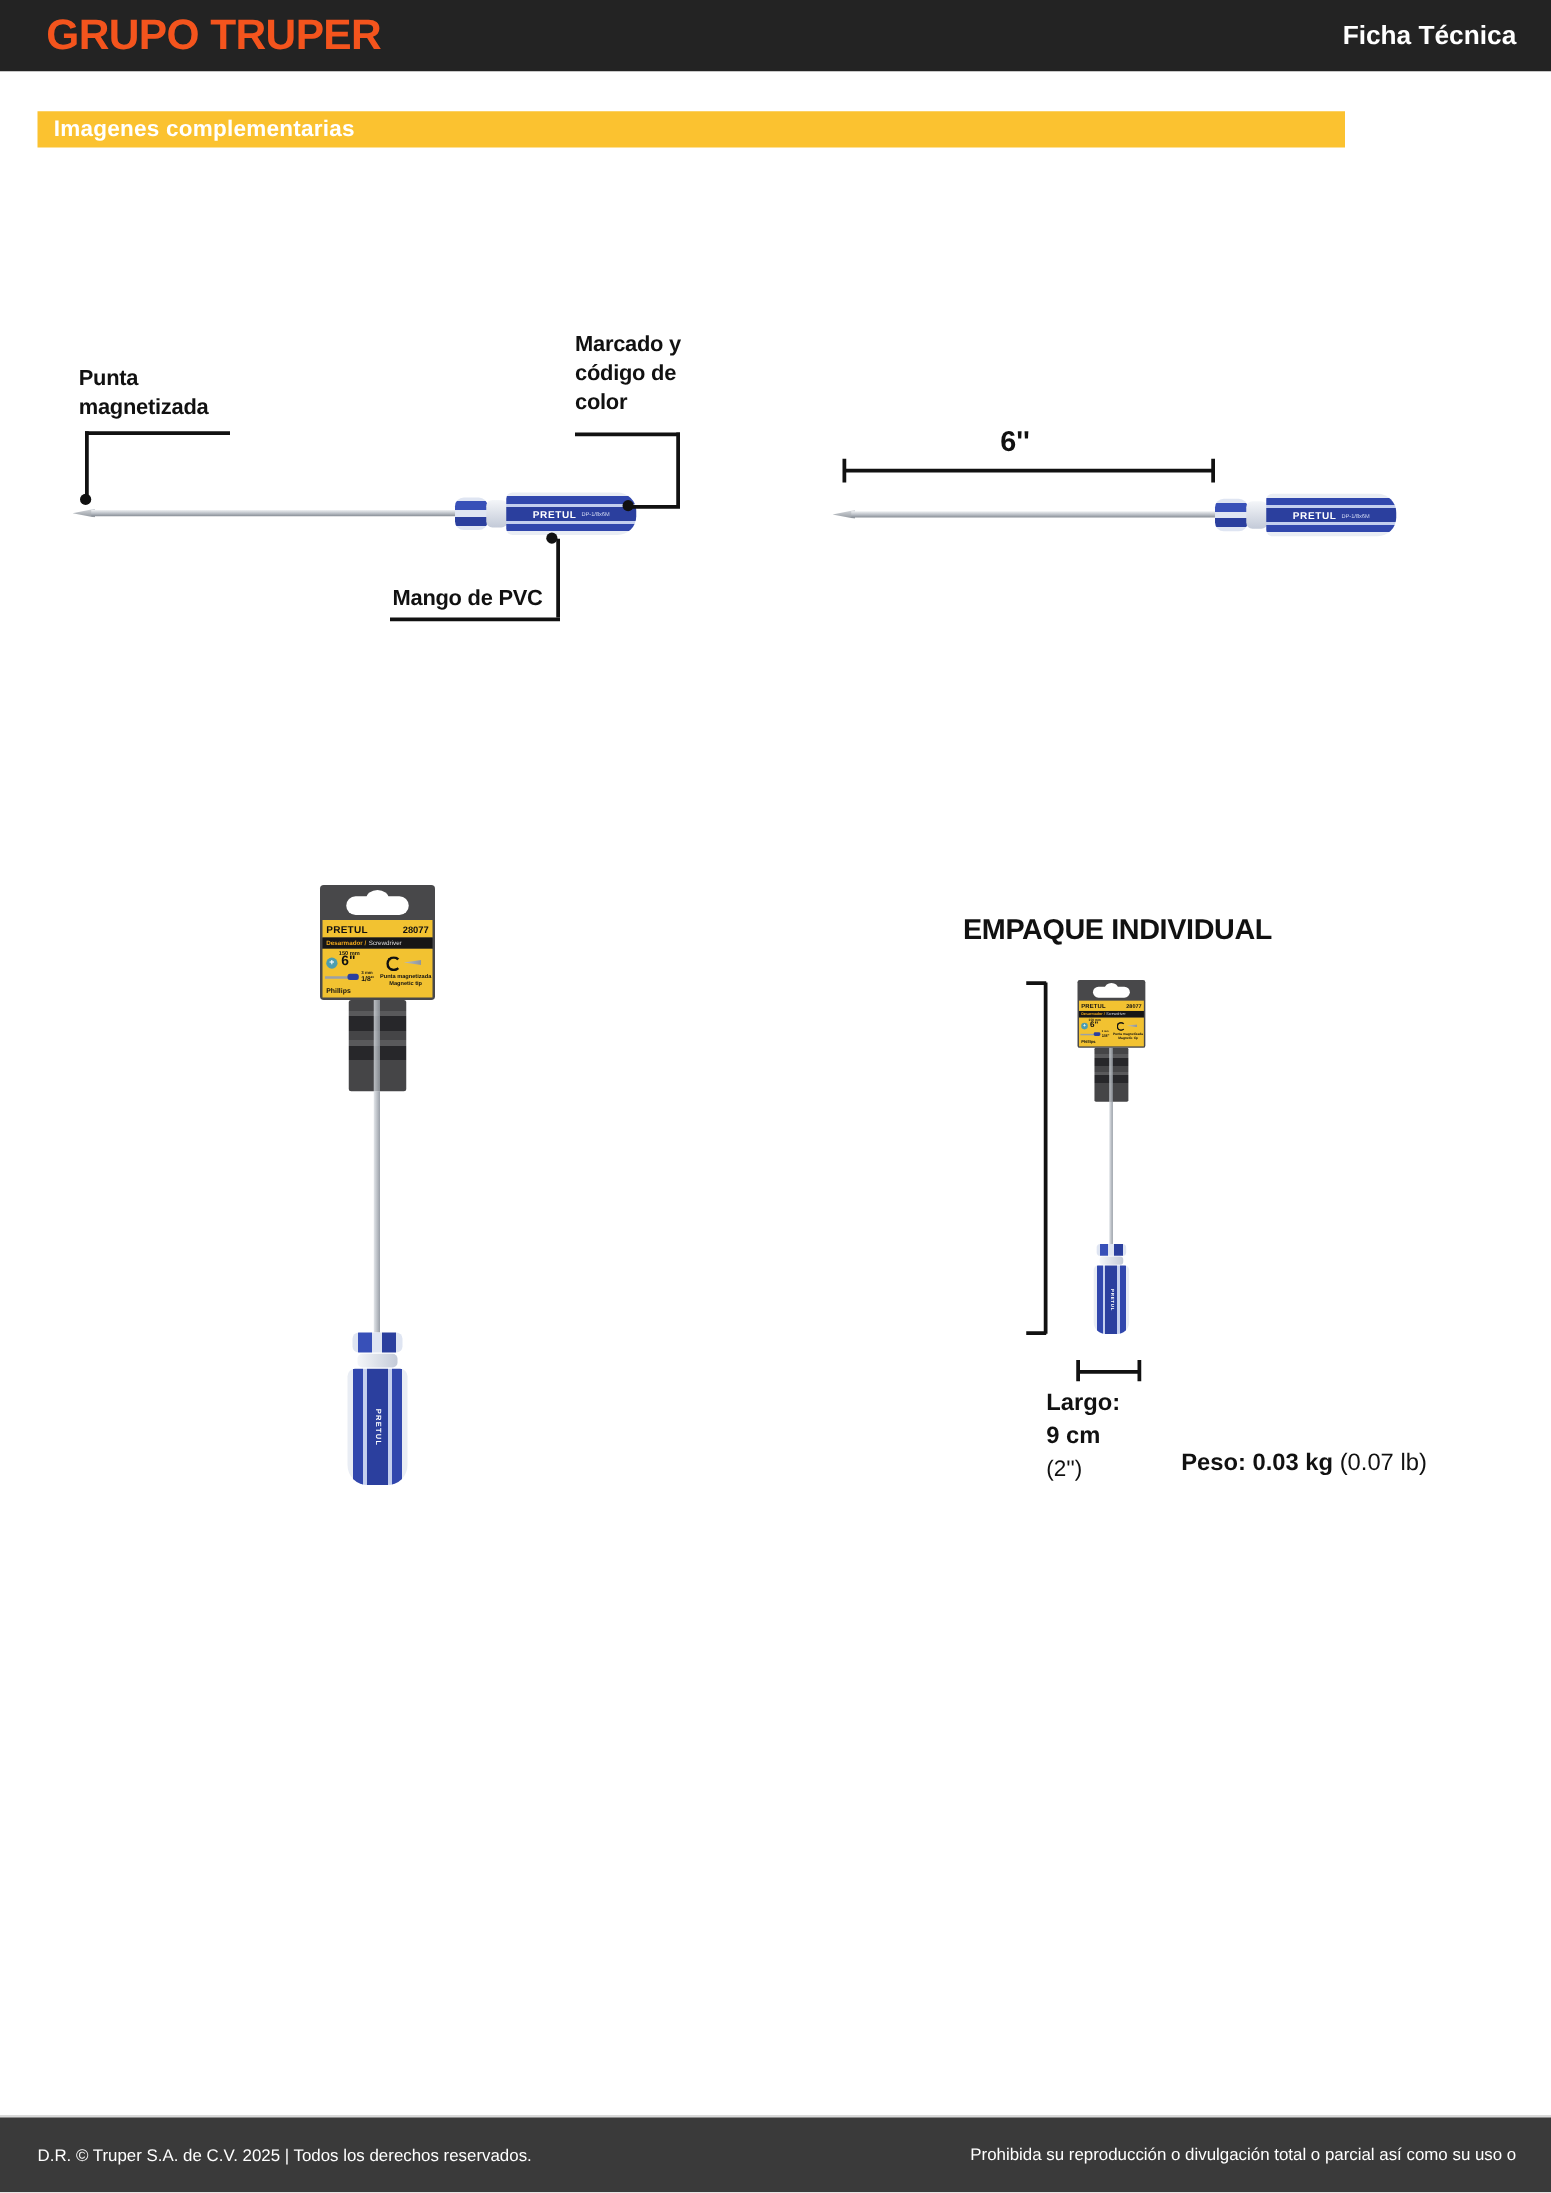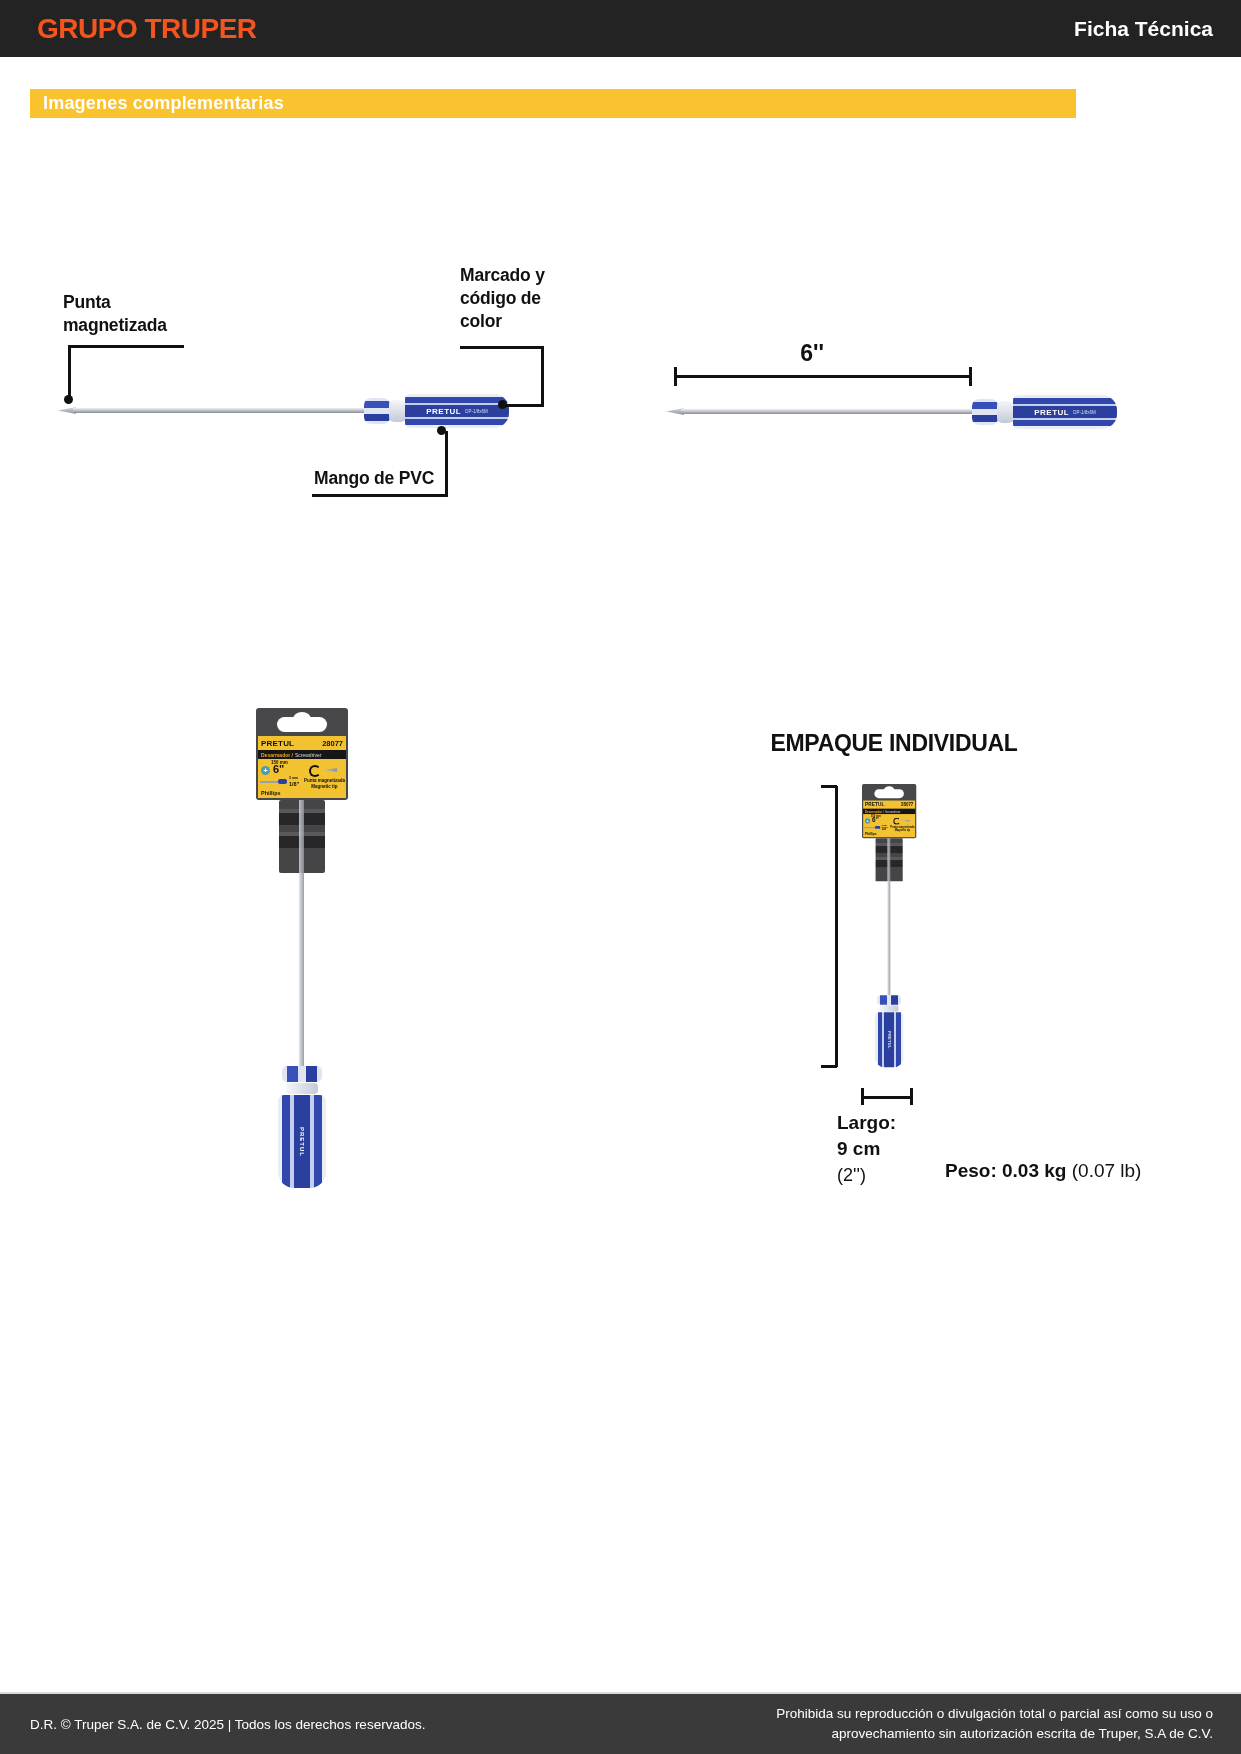--- a/index.html
+++ b/index.html
@@ -3,21 +3,21 @@
 <meta charset="utf-8">
 <style>
   html,body{margin:0;padding:0;background:#fff;}
   .page{position:relative;width:1241px;height:1754px;background:#fff;overflow:hidden;
         font-family:"Liberation Sans",sans-serif;color:#111;}
 
   
   .topbar{position:absolute;left:0;top:0;width:100%;height:57px;background:#232323;
           display:flex;align-items:center;justify-content:space-between;
           padding:0 28px 0 37px;box-sizing:border-box;}
-  .logo{font-size:28px;font-weight:800;color:#F4541D;letter-spacing:-0.5px;}
+  .logo{font-size:34px;font-weight:800;color:#F4541D;letter-spacing:-0.5px;}
   .doc-title{font-size:21px;font-weight:600;color:#fff;}
 
   
   .banner{position:absolute;left:30px;top:89px;width:1046px;height:29px;background:#FBC230;
           display:flex;align-items:center;}
   .banner span{color:#fff;font-weight:700;font-size:18px;padding-left:13px;letter-spacing:.2px;}
 
   
   .callout{position:absolute;font-weight:700;font-size:17.5px;line-height:1.3;letter-spacing:-0.2px;}
   .ln{position:absolute;background:#111;}
@@ -264,17 +264,16 @@
 
   <div class="peso">
     <span>Peso: 0.03 kg</span>
     <span class="normal">(0.07 lb)</span>
   </div>
 
   <div class="footer">
     <div class="fleft">D.R. © Truper S.A. de C.V. 2025 | Todos los derechos reservados.</div>
     <div class="fright">
       <div>Prohibida su reproducción o divulgación total o parcial así como su uso o</div>
-      <div>aprovechamiento sin autorización escrita de Truper, S.A de C.V.</div>
     </div>
   </div>
 
 </div>
 
 </body></html>

